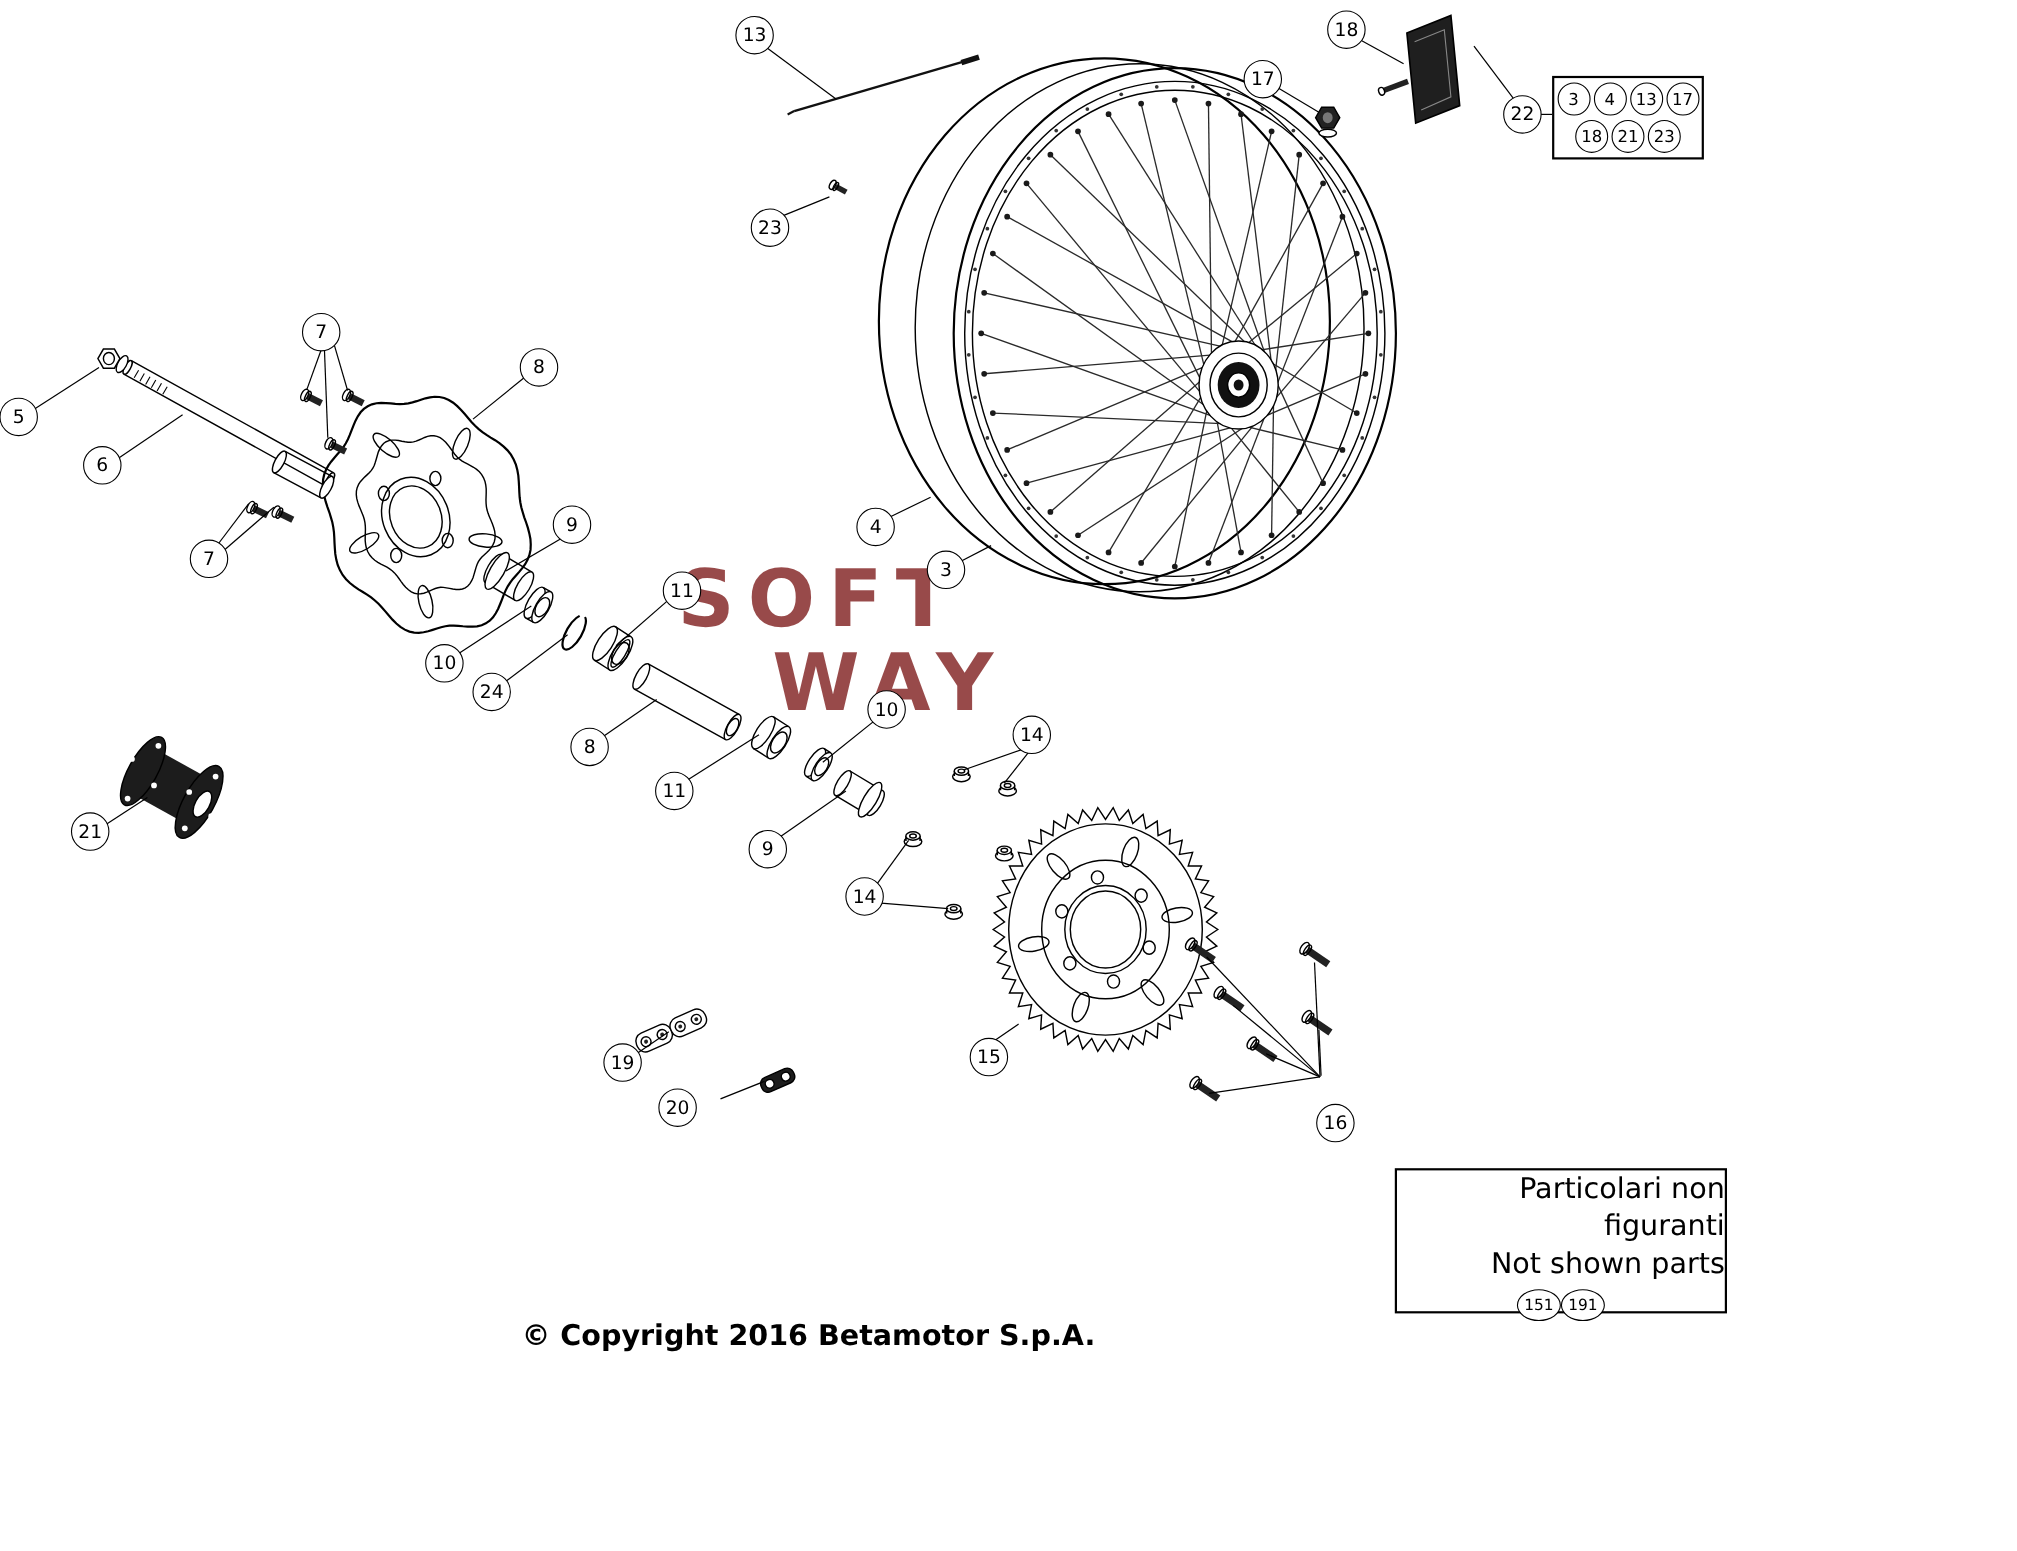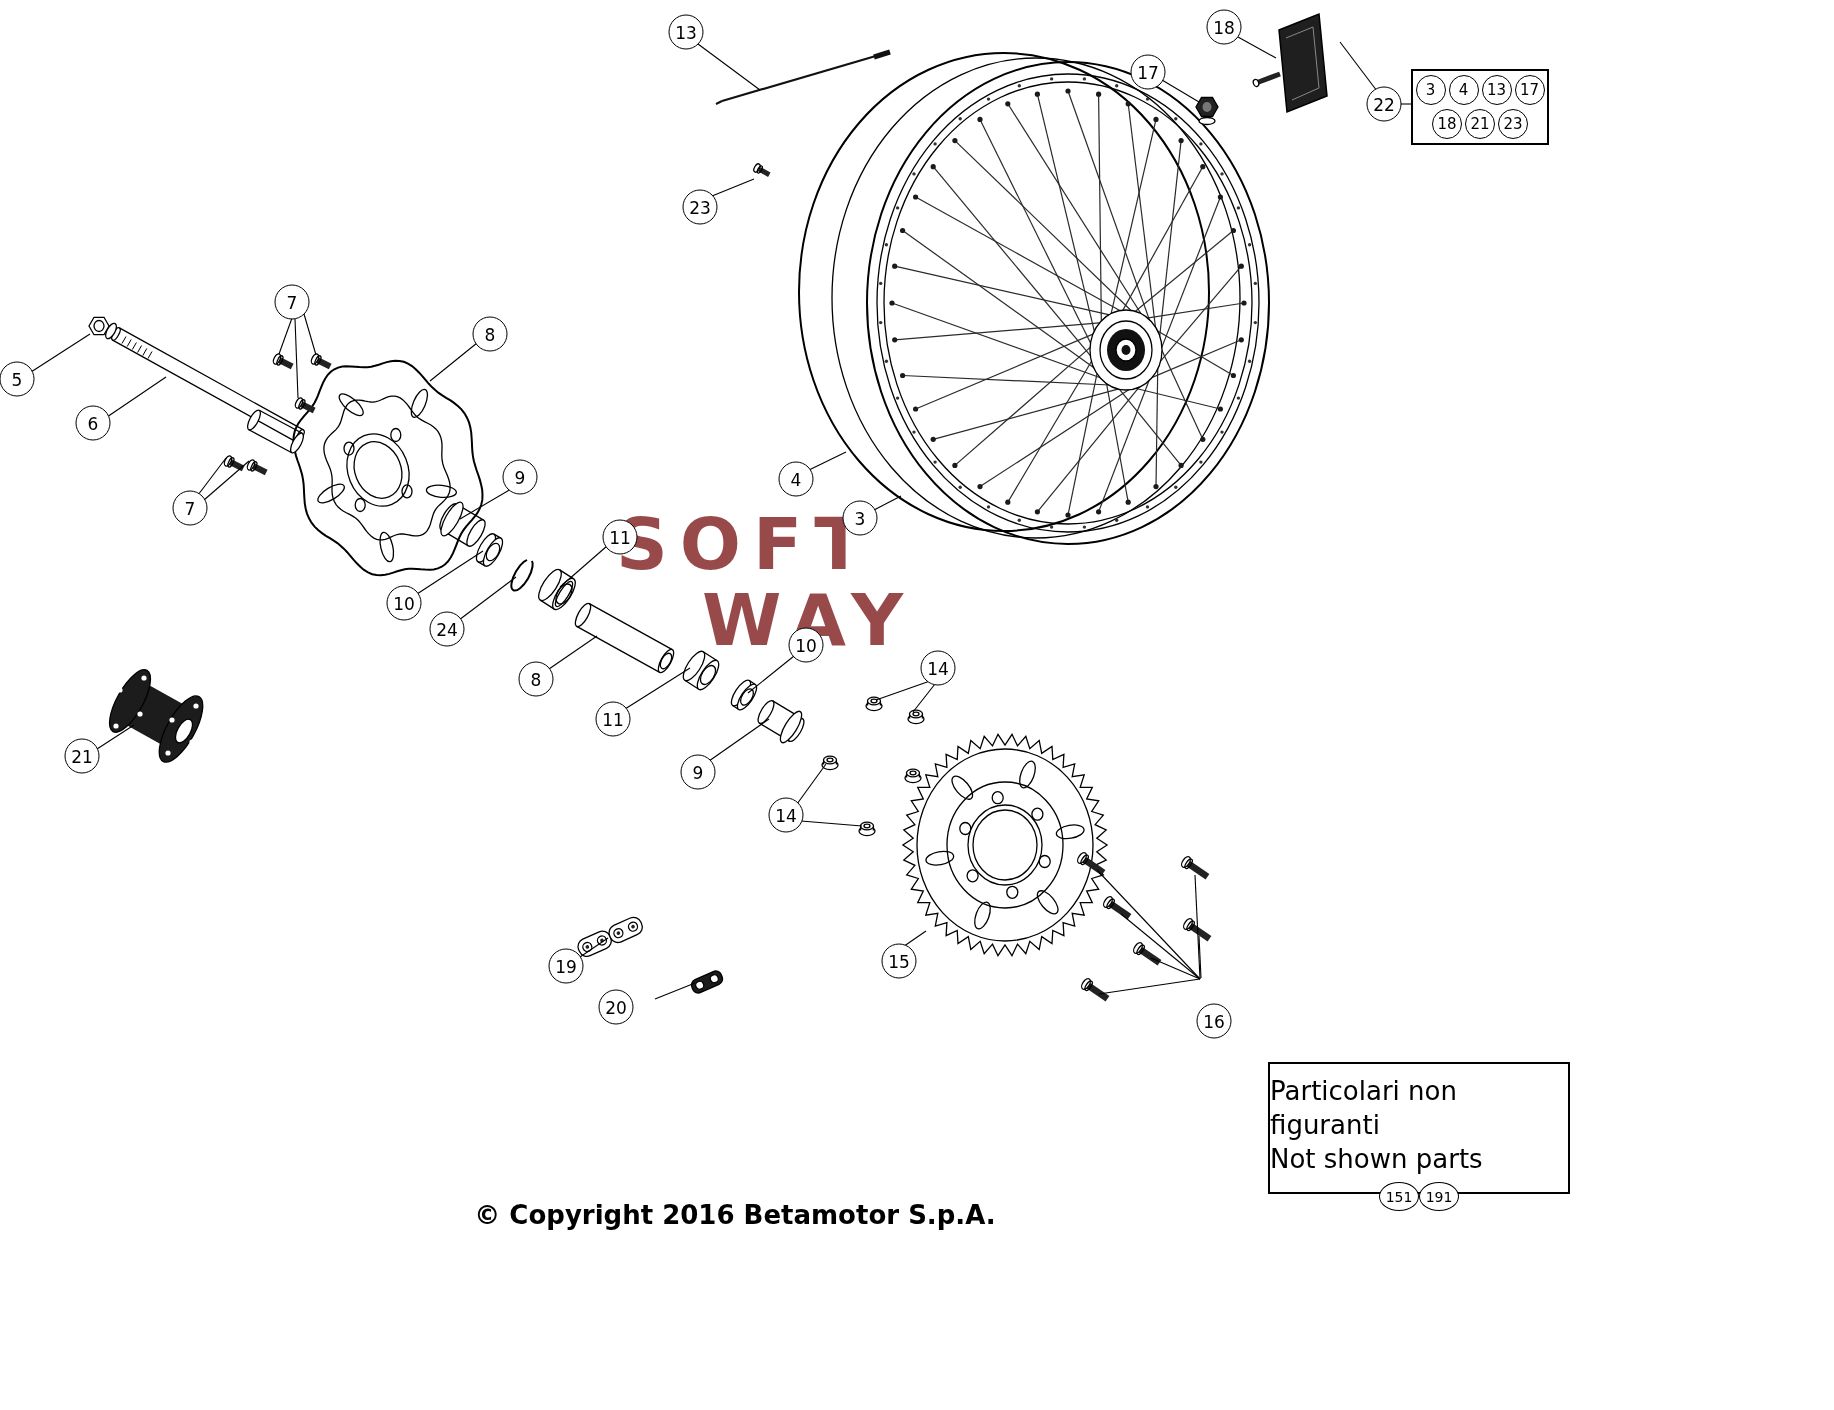--- a/index.html
+++ b/index.html
@@ -18,21 +18,21 @@
   .callout{position:absolute;width:33px;height:33px;border:1.8px solid #000;border-radius:50%;
            background:#fff;display:flex;align-items:center;justify-content:center;
            font-size:17px;z-index:6;transform:translate(-50%,-50%);}
   .legend-box{position:absolute;left:1411px;top:69px;width:138px;height:76px;border:2px solid #000;
               z-index:5;background:#fff;display:flex;flex-direction:column;justify-content:center;
               align-items:center;gap:4px;box-sizing:border-box;}
   .legend-row{display:flex;gap:3px;justify-content:center;}
   .mini-callout{width:28px;height:28px;border:1.6px solid #000;border-radius:50%;background:#fff;
                 display:inline-flex;align-items:center;justify-content:center;font-size:15px;}
   .notshown-box{position:absolute;left:1268px;top:1062px;width:302px;height:132px;border:2px solid #000;
-                z-index:5;background:#fff;text-align:left;padding-top:10px;box-sizing:border-box;}
+                z-index:5;background:#fff;text-align:right;box-sizing:border-box;}
   .ns-line{font-size:26px;font-weight:500;line-height:34px;}
   .ns-items{margin-top:6px;display:flex;justify-content:center;gap:0;}
   .ns-chip{width:38px;height:27px;border:1.6px solid #000;border-radius:50%;background:#fff;
            display:inline-flex;align-items:center;justify-content:center;font-size:14px;}
   .copyright{position:absolute;left:455px;top:1200px;width:560px;text-align:center;
              font-size:26px;font-weight:bold;z-index:5;}
 </style>
 </head>
 <body>
 

